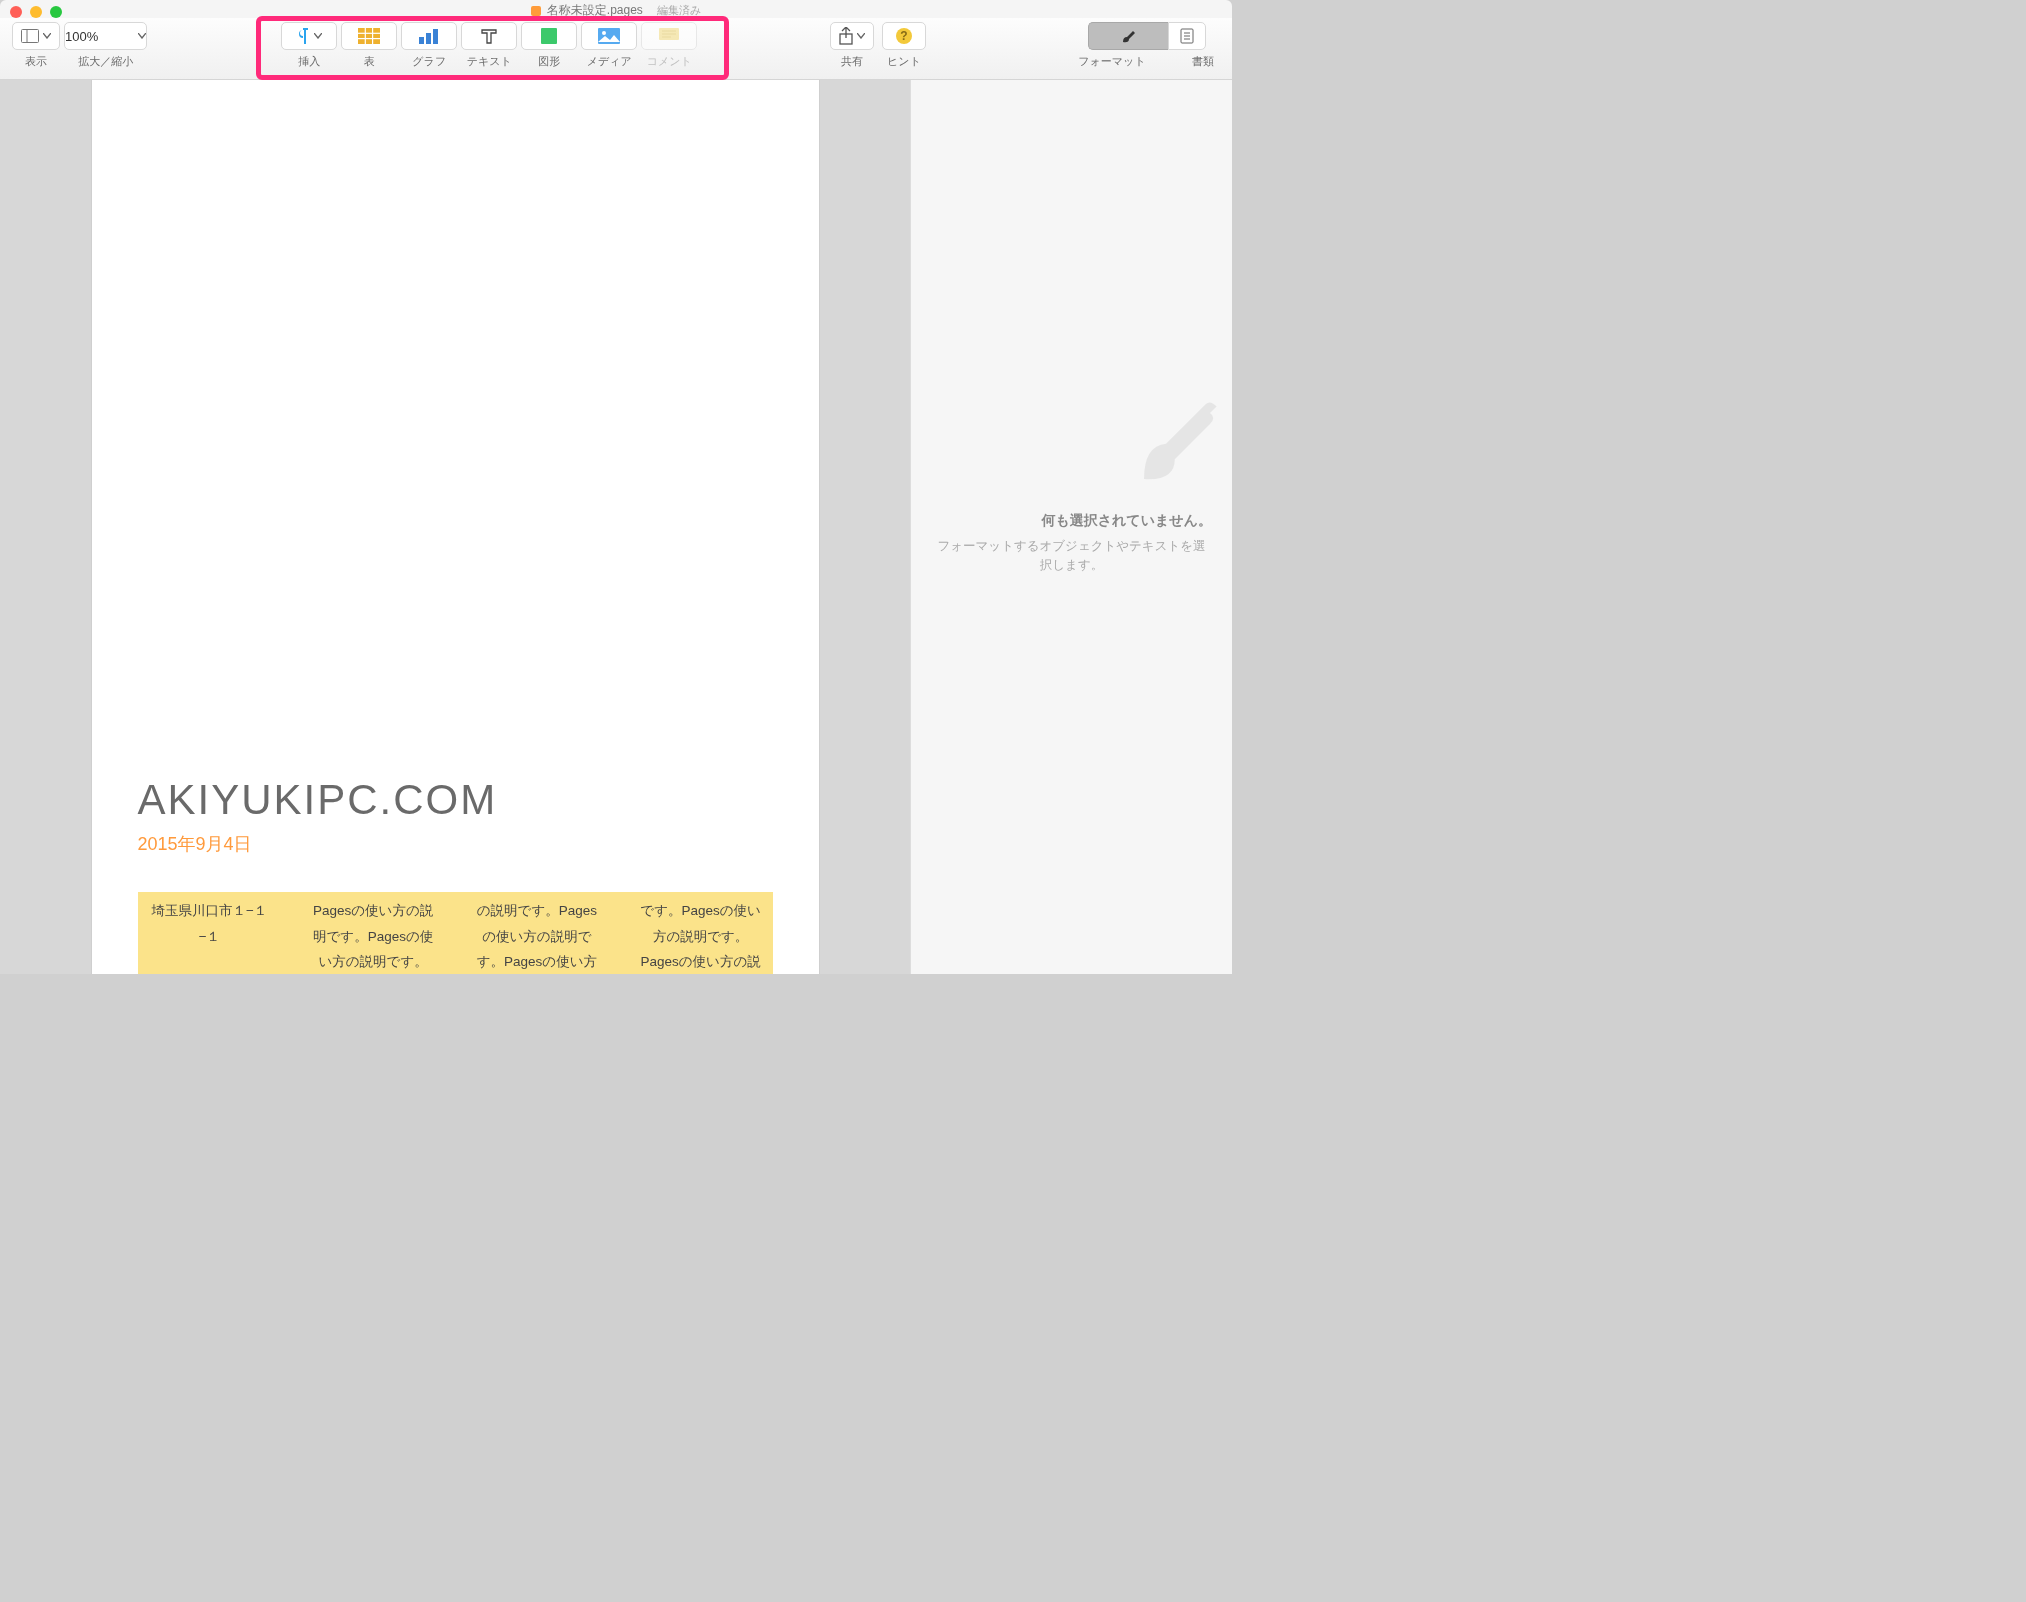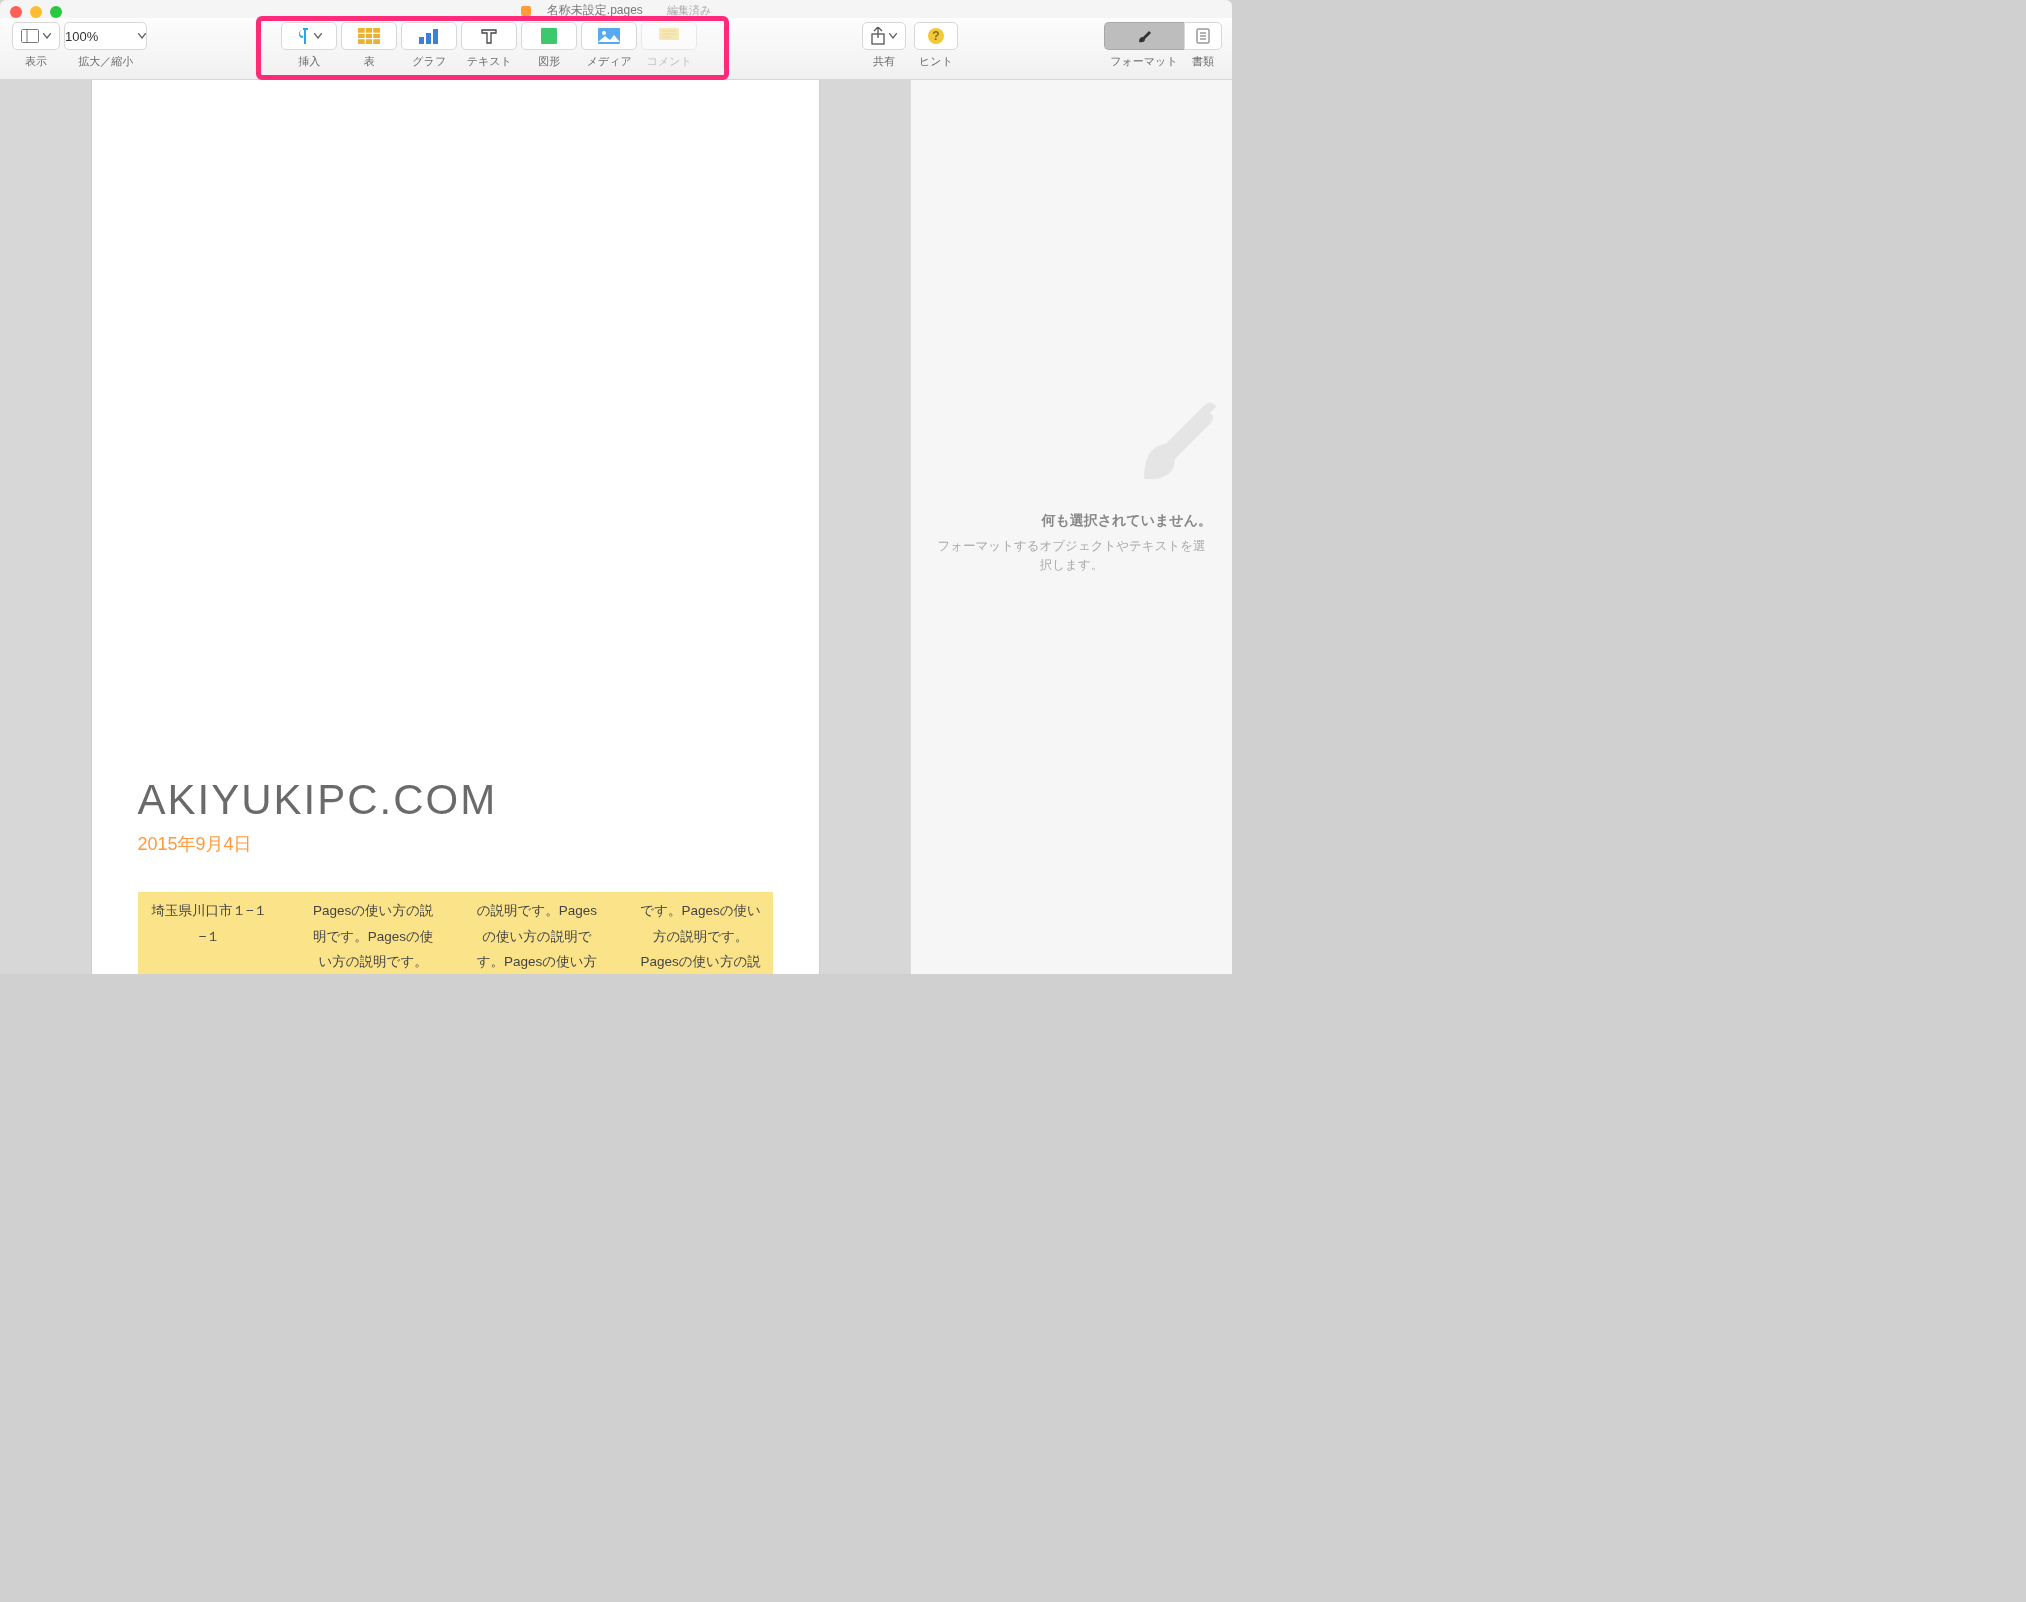--- a/index.html
+++ b/index.html
@@ -32,21 +32,21 @@
     .tl-yellow { background: #febc2e; }
     .tl-green { background: #28c840; }
     .titlebar {
       height: 18px;
       text-align: center;
       font-size: 12px;
       color: #777;
       padding-top: 2px;
       position: relative;
     }
-    .title-text { display:inline-flex; align-items:center; gap:16px; }
+    .title-text { display:inline-flex; align-items:center; gap:6px; }
     .title-icon { width:10px; height:10px; background:#ff9c3a; display:inline-block; border-radius:2px;}
     .title-edited { color:#aaa; margin-left:8px; font-size:11px; }
     .toolbar {
       display: flex;
       align-items: flex-start;
       padding: 4px 10px 6px 10px;
       background: linear-gradient(#fdfdfd,#f0f0f0);
       border-bottom: 1px solid #d5d5d5;
       height: 62px;
     }
@@ -130,21 +130,21 @@
       border:1px solid #d8d8d8;
       background:#fff;
       cursor:pointer;
     }
     .seg-btn.active { background:#bdbdbd; border-color:#a8a8a8;}
     .seg-btn.left { border-radius:5px 0 0 5px; border-right:none;}
     .seg-btn.right { border-radius:0 5px 5px 0;}
     .right-tools { position:absolute; top:22px; right:10px; display:flex; gap:4px; align-items:flex-start;}
     .right-tools .toolbar-group { margin: 0 2px;}
     .right-seg-wrap { display:flex; flex-direction:column; align-items:center; margin-left:140px;}
-    .right-seg-labels { display:flex; font-size:11px; color:#6a6a6a; margin-top:4px; }
+    .right-seg-labels { display:flex; font-size:11px; color:#6a6a6a; margin-top:4px;gap:32px; }
     .rsl-a { width:80px; text-align:center;}
     .rsl-b { width:38px; text-align:center;}
     svg { display:block; }
   </style>
 </head>
 <body>
 
 <div class="window">
   <div class="traffic-lights">
     <div class="traffic-light tl-red"></div>

